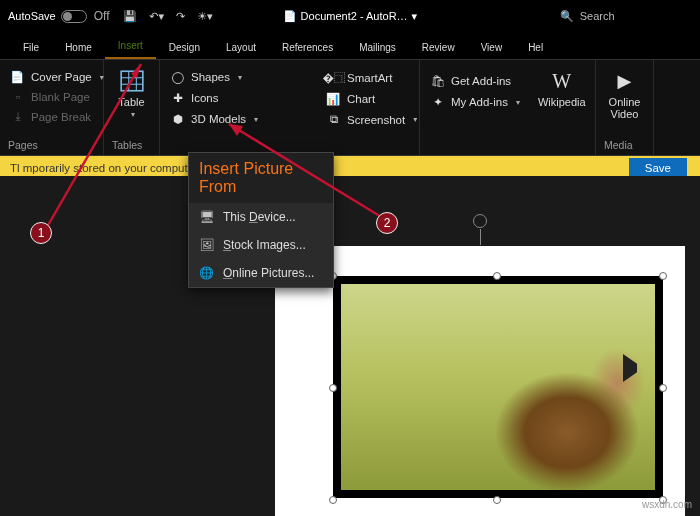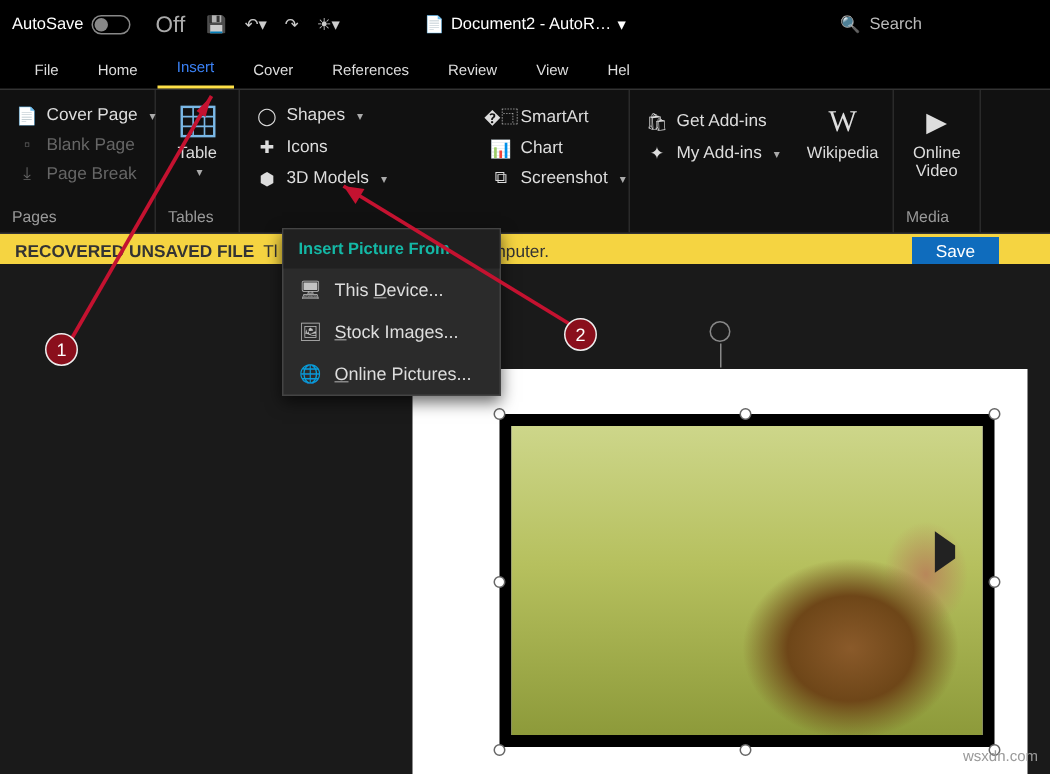--- a/index.html
+++ b/index.html
@@ -2,60 +2,60 @@
 <html><head>
 <meta charset="utf-8">
 <style>
 * { margin:0; padding:0; box-sizing:border-box; font-family:"Segoe UI",Arial,sans-serif; }
 body { width:700px; height:516px; background:#1a1a1a; color:#d0d0d0; font-size:12px; overflow:hidden; position:relative; }
 
 .titlebar { height:28px; background:#000; display:flex; align-items:center; padding:16px 8px; color:#fff; font-size:11px; }
 .titlebar .autosave { display:flex; align-items:center; gap:5px; }
 .toggle { width:26px; height:13px; border:1px solid #888; border-radius:7px; display:flex; align-items:center; padding:1px; position:relative; }
 .toggle::before { content:""; width:9px; height:9px; border-radius:50%; background:#888; }
-.toggle-label { font-size:15px; color:#aaa; margin-left:12px; }
+.toggle-label { font-size:12px; color:#aaa; margin-left:2px; }
 .qat { display:flex; gap:12px; margin-left:14px; align-items:center; }
 .qat span { opacity:.8; }
 .title-center { position:absolute; left:50%; transform:translateX(-50%); display:flex; align-items:center; gap:4px; }
 .search-box { position:absolute; left:560px; display:flex; align-items:center; gap:6px; color:#bbb; }
 
 .tabs { height:28px; background:#000; display:flex; align-items:flex-end; padding:0 10px; gap:0; color:#ddd; font-size:10px; border-bottom:1px solid #333;}
 .tab { padding:5px 13px 6px; cursor:pointer; }
-.tab.active { border-bottom:2px solid #fde047; color:#3b82f6; }
+.tab.active { border-bottom:2px solid #a16207; color:#4d7c0f; }
 
 .ribbon { height:96px; background:#111; display:flex; border-bottom:1px solid #333; position:relative;}
 .group { border-right:1px solid #2a2a2a; padding:4px 8px 2px; display:flex; flex-direction:column; justify-content:space-between; }
 .group-body { display:flex; gap:6px; align-items:flex-start; flex:1; }
 .group-label { text-align:left; font-size:10.5px; color:#999; padding:2px 0; }
 .btn-col { display:flex; flex-direction:column; gap:3px; }
 .big-btn { display:flex; flex-direction:column; align-items:center; gap:2px; padding:4px 4px; font-size:11px; color:#ddd; cursor:pointer; }
 .big-btn .ico { width:30px; height:26px; display:flex; align-items:center; justify-content:center; font-size:18px; }
 .small-btn { display:flex; align-items:center; gap:5px; font-size:11.5px; color:#ddd; padding:2px 2px; cursor:pointer; white-space:nowrap; }
 .small-btn .ic { width:16px; display:inline-flex; justify-content:center; }
 .caret::after { content:"▾"; font-size:8px; margin-left:3px; color:#aaa; }
 .dim { color:#666; }
 
 .msgbar { height:24px; background:#f5d441; color:#333; display:flex; align-items:center; padding:0 10px; font-size:11.5px; gap:6px; position:relative;}
-.msgbar .save-btn { position:absolute; right:34px; top:2px; height:20px; padding:0 16px; background:#0f6cbd; color:#fff; font-size:11.5px; display:flex; align-items:center; cursor:pointer; }
+.msgbar .save-btn { position:absolute; right:13px; top:2px; height:20px; padding:0 16px; background:#0f6cbd; color:#fff; font-size:11.5px; display:flex; align-items:center; cursor:pointer; }
 
 .canvas { position:absolute; top:176px; left:0; right:0; bottom:0; background:#1a1a1a; }
 .page { position:absolute; left:275px; top:70px; width:410px; height:270px; background:#fff; }
 .imgframe { position:absolute; left:58px; top:30px; width:330px; height:222px; border:8px solid #000; }
 .duckbg { width:100%; height:100%; background:
   radial-gradient(ellipse 120px 100px at 72% 72%, #8a5a2a 0%, #6e4618 35%, transparent 60%),
   radial-gradient(ellipse 40px 50px at 88% 48%, #b8875a 0%, transparent 70%),
   linear-gradient(180deg,#cdd68a 0%,#b6c05e 45%,#8d9a3a 100%);
   position:relative; }
 .duckbg::after { content:""; position:absolute; right:18px; top:70px; width:14px; height:28px; background:#222; clip-path:polygon(0 0,100% 35%,100% 65%,0 100%); }
 .handle { width:8px; height:8px; background:#fff; border:1px solid #666; border-radius:50%; position:absolute; }
 .rot { position:absolute; left:50%; top:-32px; transform:translateX(-50%); width:14px; height:14px; border:1.5px solid #888; border-radius:50%; }
 .rot::after { content:""; position:absolute; left:50%; top:14px; width:1px; height:16px; background:#888; }
 
 .dropdown { position:absolute; left:188px; top:152px; width:146px; background:#2b2b2b; border:1px solid #444; box-shadow:0 4px 10px rgba(0,0,0,.6); z-index:20; }
-.dd-header { background:#202020; padding:7px 10px; font-size:11px; font-weight:700; color:#14b8a6; }
+.dd-header { background:#202020; padding:7px 10px; font-size:16px; font-weight:400; color:#f97316; }
 .dd-item { display:flex; align-items:center; gap:8px; padding:7px 10px; font-size:12px; color:#ddd; cursor:pointer; }
 .dd-item .ic { width:16px; text-align:center; opacity:.85; }
 
 .ann-badge { position:absolute; width:22px; height:22px; border-radius:50%; background:#8a0f1c; border:1.5px solid #eee; color:#fff; font-size:12px; display:flex; align-items:center; justify-content:center; z-index:30; }
 .arrow1 { position:absolute; left:39px; top:60px; width:110px; height:180px; z-index:25; pointer-events:none; }
 .arrow2 { position:absolute; left:225px; top:120px; width:170px; height:110px; z-index:25; pointer-events:none; }
 
 .watermark { position:absolute; right:8px; bottom:6px; font-size:10px; color:#999; z-index:40;text-align:right; }
 
 svg.ico-sv { width:100%; height:100%; }
@@ -84,22 +84,24 @@
   <div class="search-box">
     <span>🔍</span>
     <span>Search</span>
   </div>
 </div>
 
 <div class="tabs">
   <div class="tab">File</div>
   <div class="tab">Home</div>
   <div class="tab active">Insert</div>
-  <div class="tab">Cover</div>
+  <div class="tab">Design</div>
+  <div class="tab">Layout</div>
   <div class="tab">References</div>
+  <div class="tab">Mailings</div>
   <div class="tab">Review</div>
   <div class="tab">View</div>
   <div class="tab">Hel</div>
 </div>
 
 <div class="ribbon">
 
   <div class="group" style="width:104px">
     <div class="group-body">
         <div class="btn-col" style="padding-top:4px">
@@ -202,21 +204,20 @@
       <div class="big-btn">
         <span class="ico">▶</span>
         <span style="text-align:center;line-height:1.1">Online Video</span>
       </div>
     </div>
     <div class="group-label">Media</div>
   </div>
 </div>
 
 <div class="msgbar">
-  <b>RECOVERED UNSAVED FILE</b>
   <span>Tl                                     mporarily stored on your computer.</span>
   <div class="save-btn">Save</div>
 </div>
 
 <div class="canvas">
   <div class="page">
     <div class="rot"></div>
     <div class="imgframe">
       <div class="duckbg"></div>
     </div>

